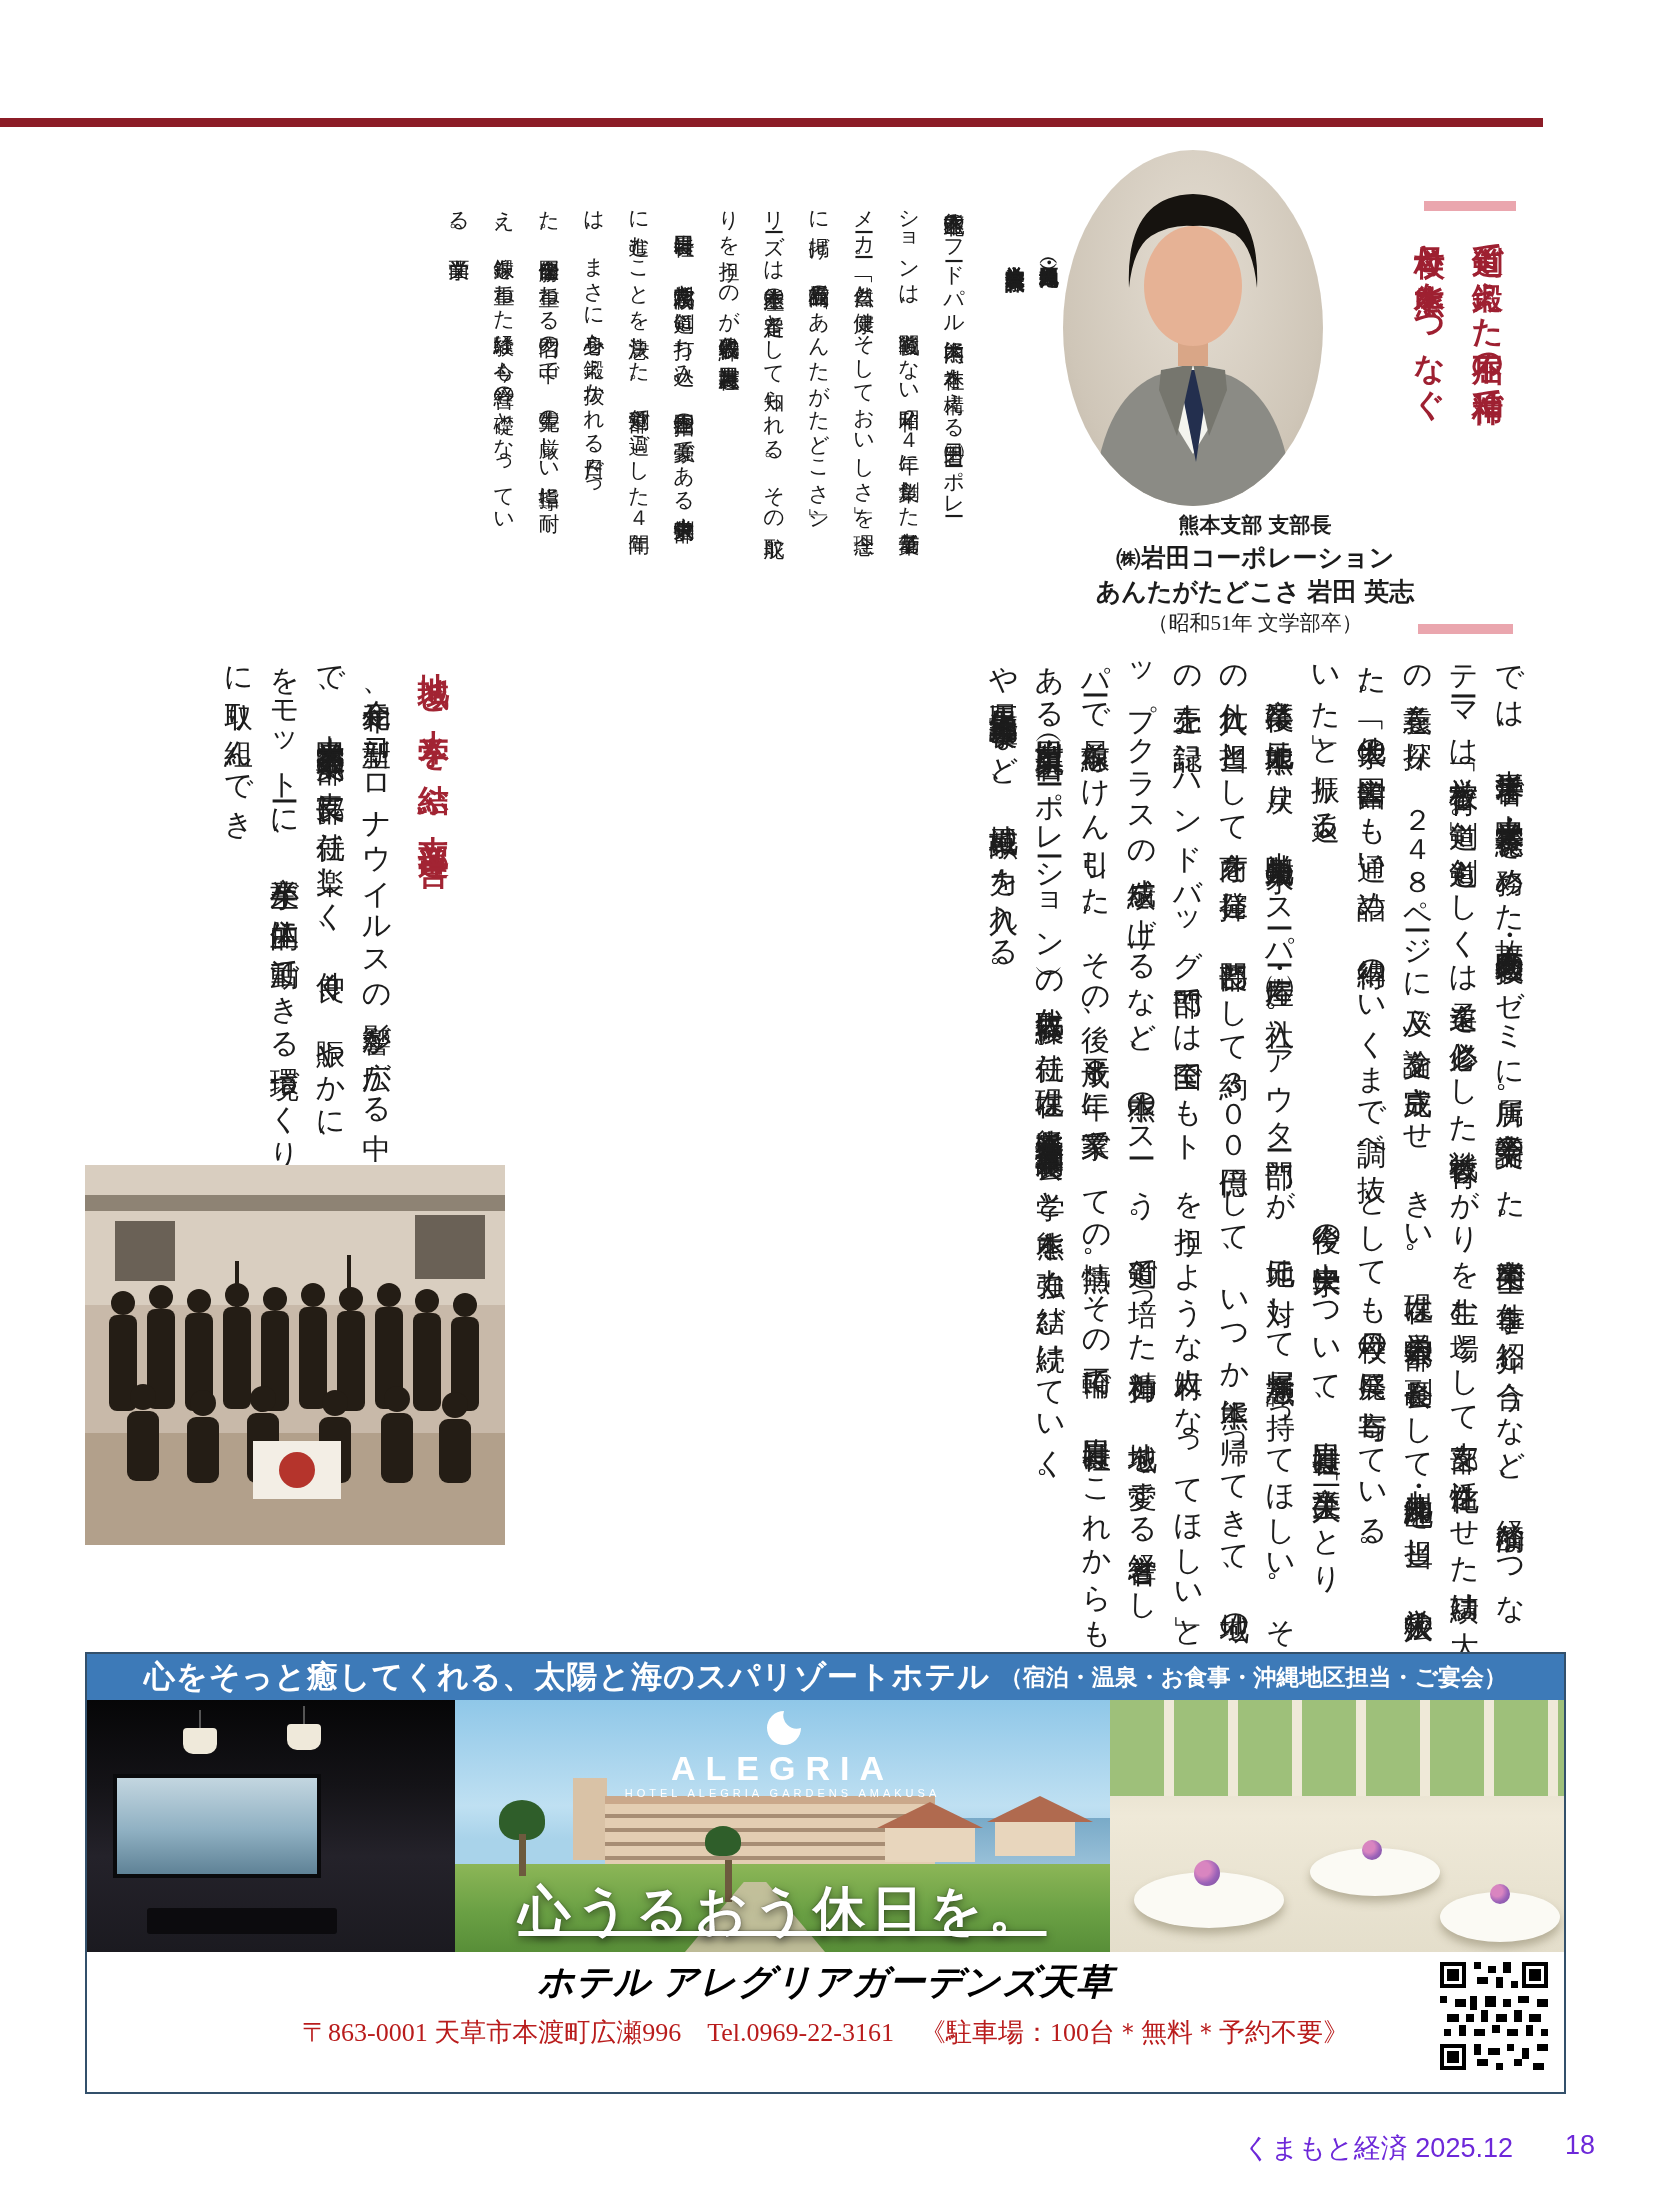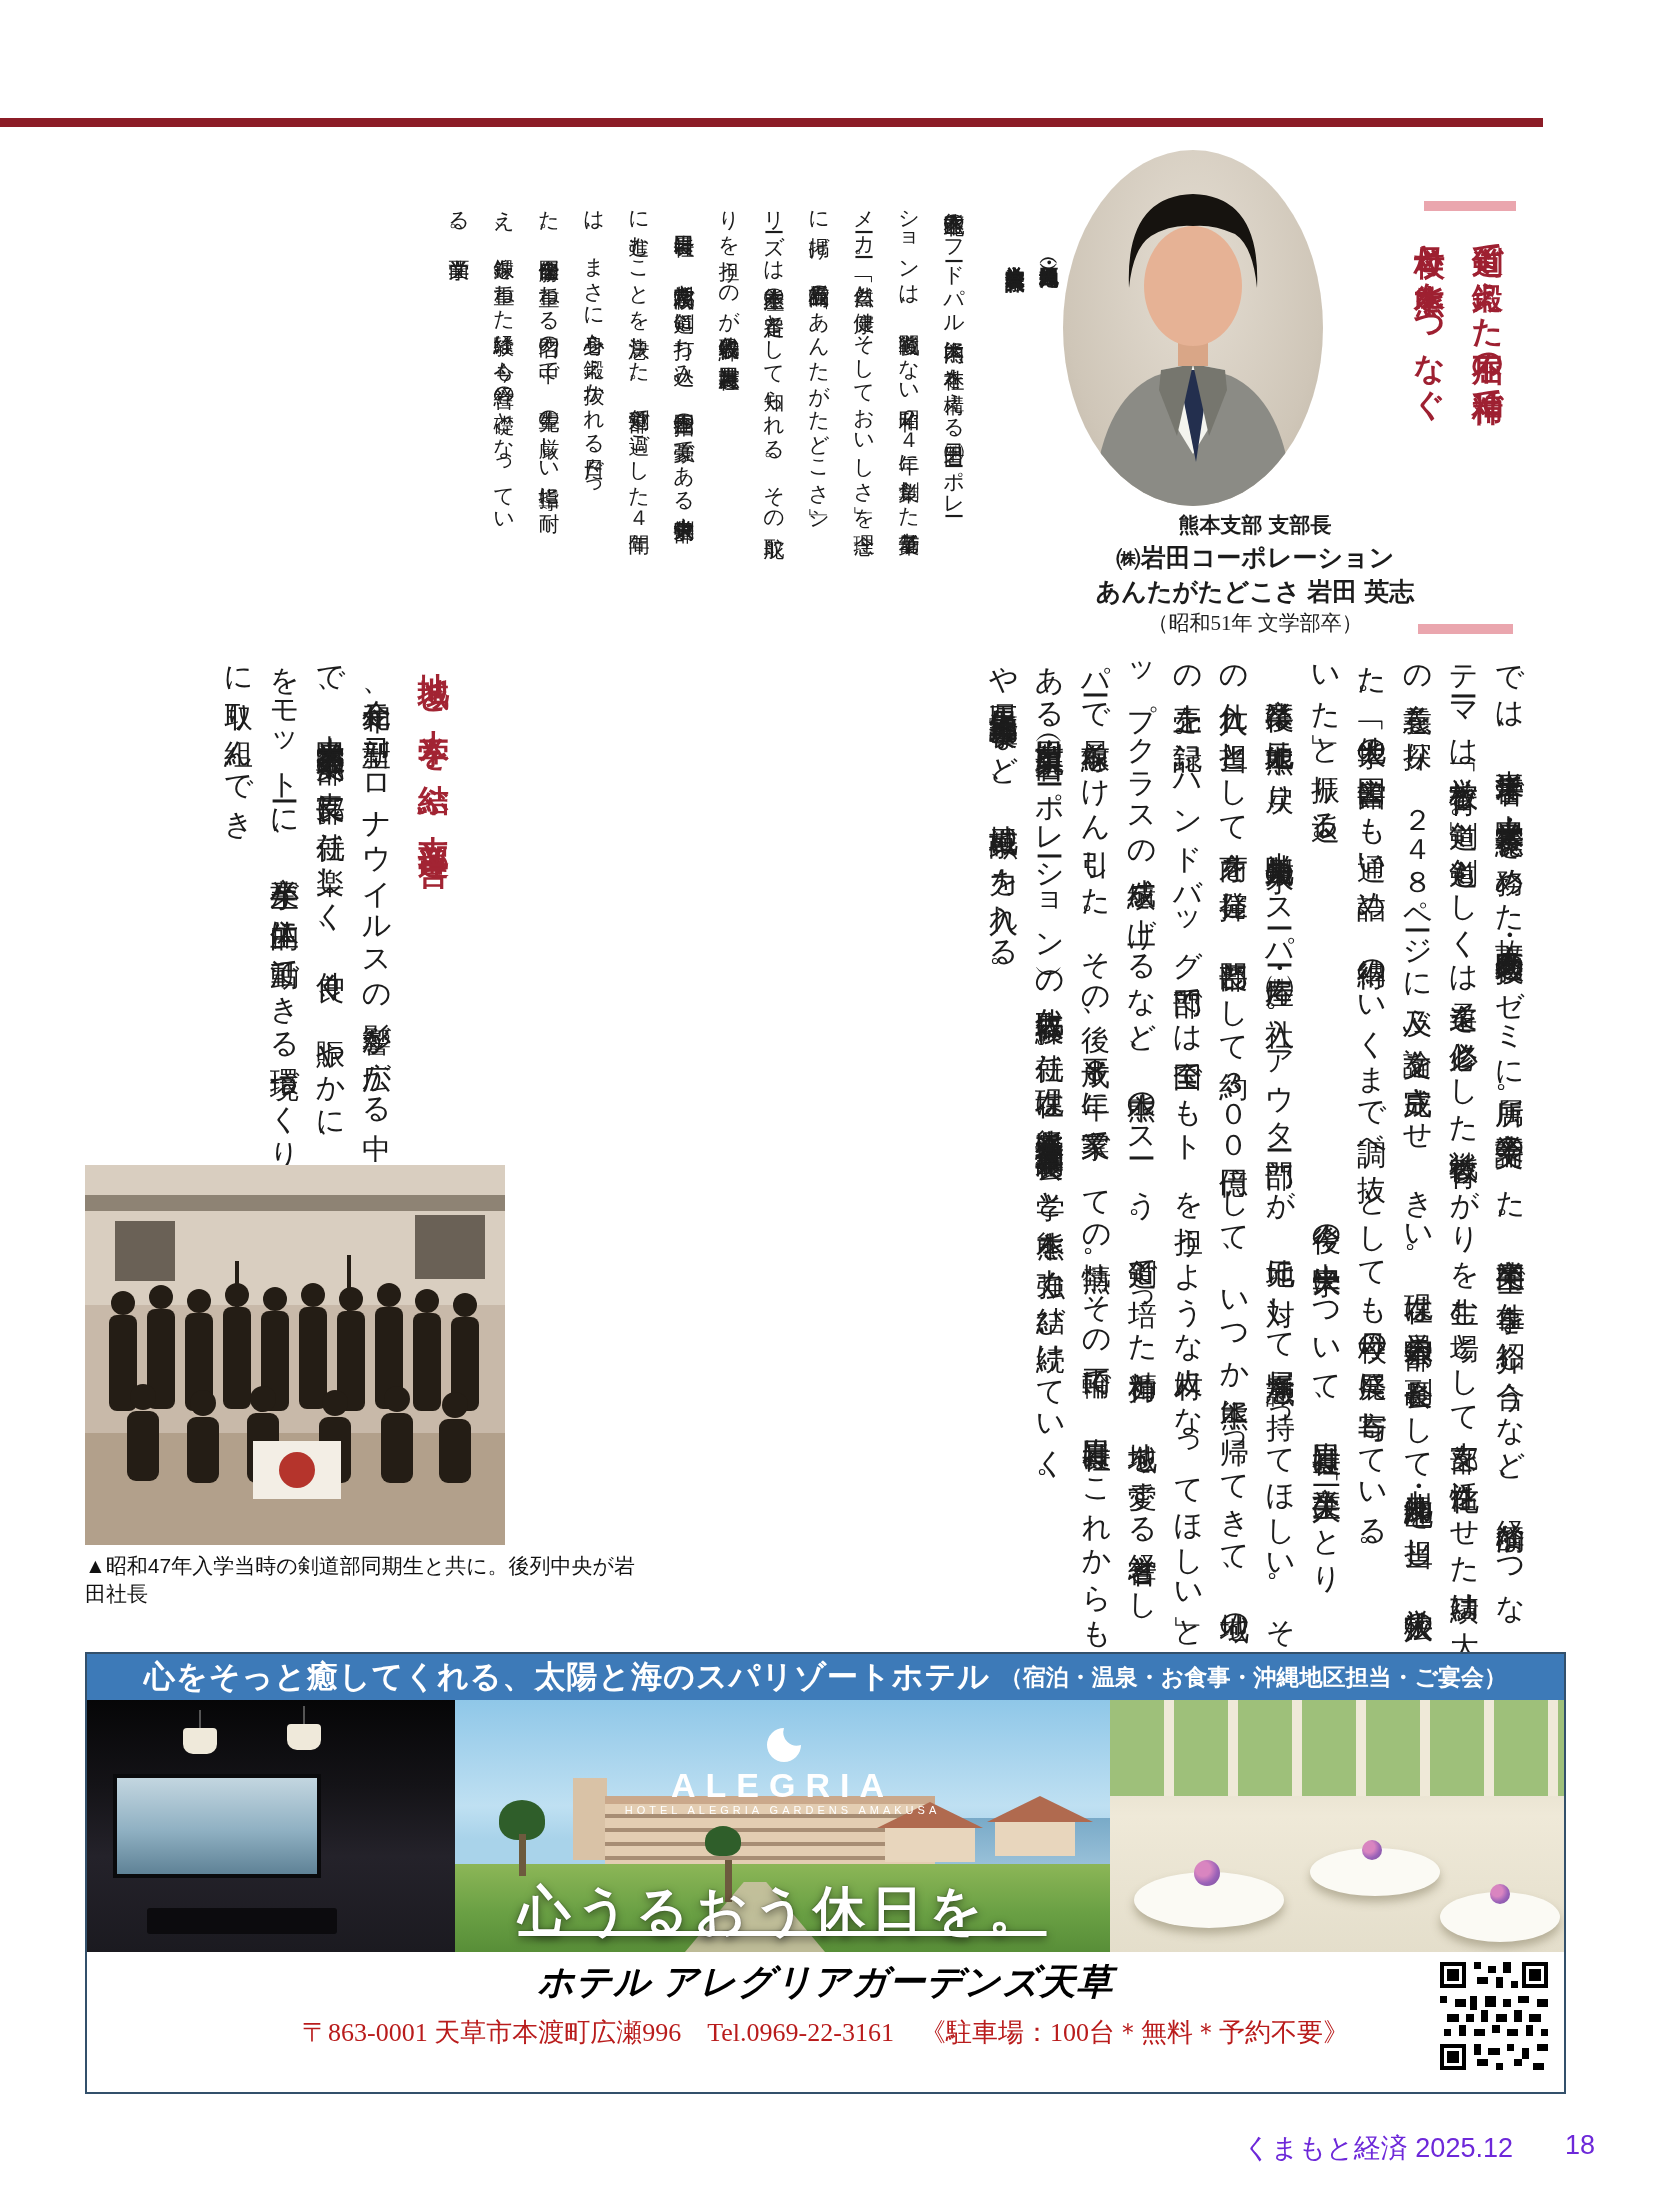--- a/index.html
+++ b/index.html
@@ -94,21 +94,21 @@
   .villa::before{content:"";position:absolute;left:-8px;top:-26px;width:106px;height:26px;background:#b06a4f;
                  clip-path:polygon(50% 0,100% 100%,0 100%);}
   .villa1{left:430px;top:128px;}
   .villa2{left:540px;top:122px;width:80px;}
   .palm{position:absolute;width:46px;height:40px;background:#2f5e2a;border-radius:50% 50% 40% 40%;}
   .palm::after{content:"";position:absolute;left:20px;top:34px;width:7px;height:42px;background:#6d5a3e;}
   .palm1{left:44px;top:100px;}
   .palm2{left:250px;top:126px;width:36px;height:30px;}
   .path{position:absolute;left:230px;bottom:0;width:140px;height:70px;background:#cfc3a8;
         clip-path:polygon(42% 0,58% 0,100% 100%,0 100%);opacity:.85;}
-  .logo{position:absolute;left:0;right:0;top:25px;text-align:center;color:#fff;font-family:var(--gothic);}
+  .logo{position:absolute;left:0;right:0;top:8px;text-align:center;color:#fff;font-family:var(--gothic);}
   .logo .crescent{display:block;margin:0 auto 2px;}
   .logo-name{font-size:34px;font-weight:bold;letter-spacing:10px;line-height:36px;}
   .logo-sub{font-size:11px;letter-spacing:4px;line-height:14px;}
   .slogan{position:absolute;left:0;right:0;bottom:6px;text-align:center;color:#fff;
           font-family:var(--serif);font-weight:bold;font-size:52px;letter-spacing:6px;
           text-shadow:0 3px 8px rgba(0,0,0,.5),0 0 2px rgba(0,0,0,.4);text-decoration:underline;}
   .ph-banquet{flex:1;background:linear-gradient(180deg,#d8d2bc 0%,#efe9d8 46%,#e4decb 100%);}
   .bq-windows{position:absolute;left:0;top:0;width:100%;height:96px;
               background:repeating-linear-gradient(90deg,#9ec07a 0 54px,#efe9d8 54px 64px);}
   .bq-table{position:absolute;width:150px;height:56px;background:#fbfaf4;border-radius:50%;
@@ -219,21 +219,20 @@
           <circle cx="370" cy="240" r="13"></circle>
             <rect x="354" y="254" width="32" height="64" rx="9"></rect>
         </g>
         <rect x="150" y="96" width="4" height="120"></rect>
         <rect x="262" y="90" width="4" height="126"></rect>
       </g>
       <rect x="168" y="276" width="88" height="58" fill="#f3eee5"></rect>
       <circle cx="212" cy="305" r="18" fill="#b5342c"></circle>
     </svg>
   </div>
-  <div class="kendo-caption">▲昭和47年入学当時の剣道部同期生と共に。後列中央が岩田社長</div>
 
   <div class="vtext band-bottom">た。卒業生同士で仕事を紹介し合うなど、経済的なつながりを生む場として支部を活性化させた功績は大きい。現在は学員会本部の副会長として九州・沖縄地区を担当し、学校法人の評議員としても母校の発展に寄与している。
 　今後の中央大学について、岩田社長は「卒業生一人ひとりが、地元に対して帰属意識を持ってほしい。そして、いつか熊本に帰ってきて、地域の発展を担うような人材になってほしい」と願う。剣道で培った精神力と、地域を愛する経営者としての情熱。その両輪で、岩田社長はこれからも中央大学と熊本を力強く結び続けていく。</div>
 
   <div class="ad">
     <div class="ad-header">
       <span class="ad-header-main">心をそっと癒してくれる、太陽と海のスパリゾートホテル</span>
       <span class="ad-header-sub">（宿泊・温泉・お食事・沖縄地区担当・ご宴会）</span>
     </div>
     <div class="ad-photos">

